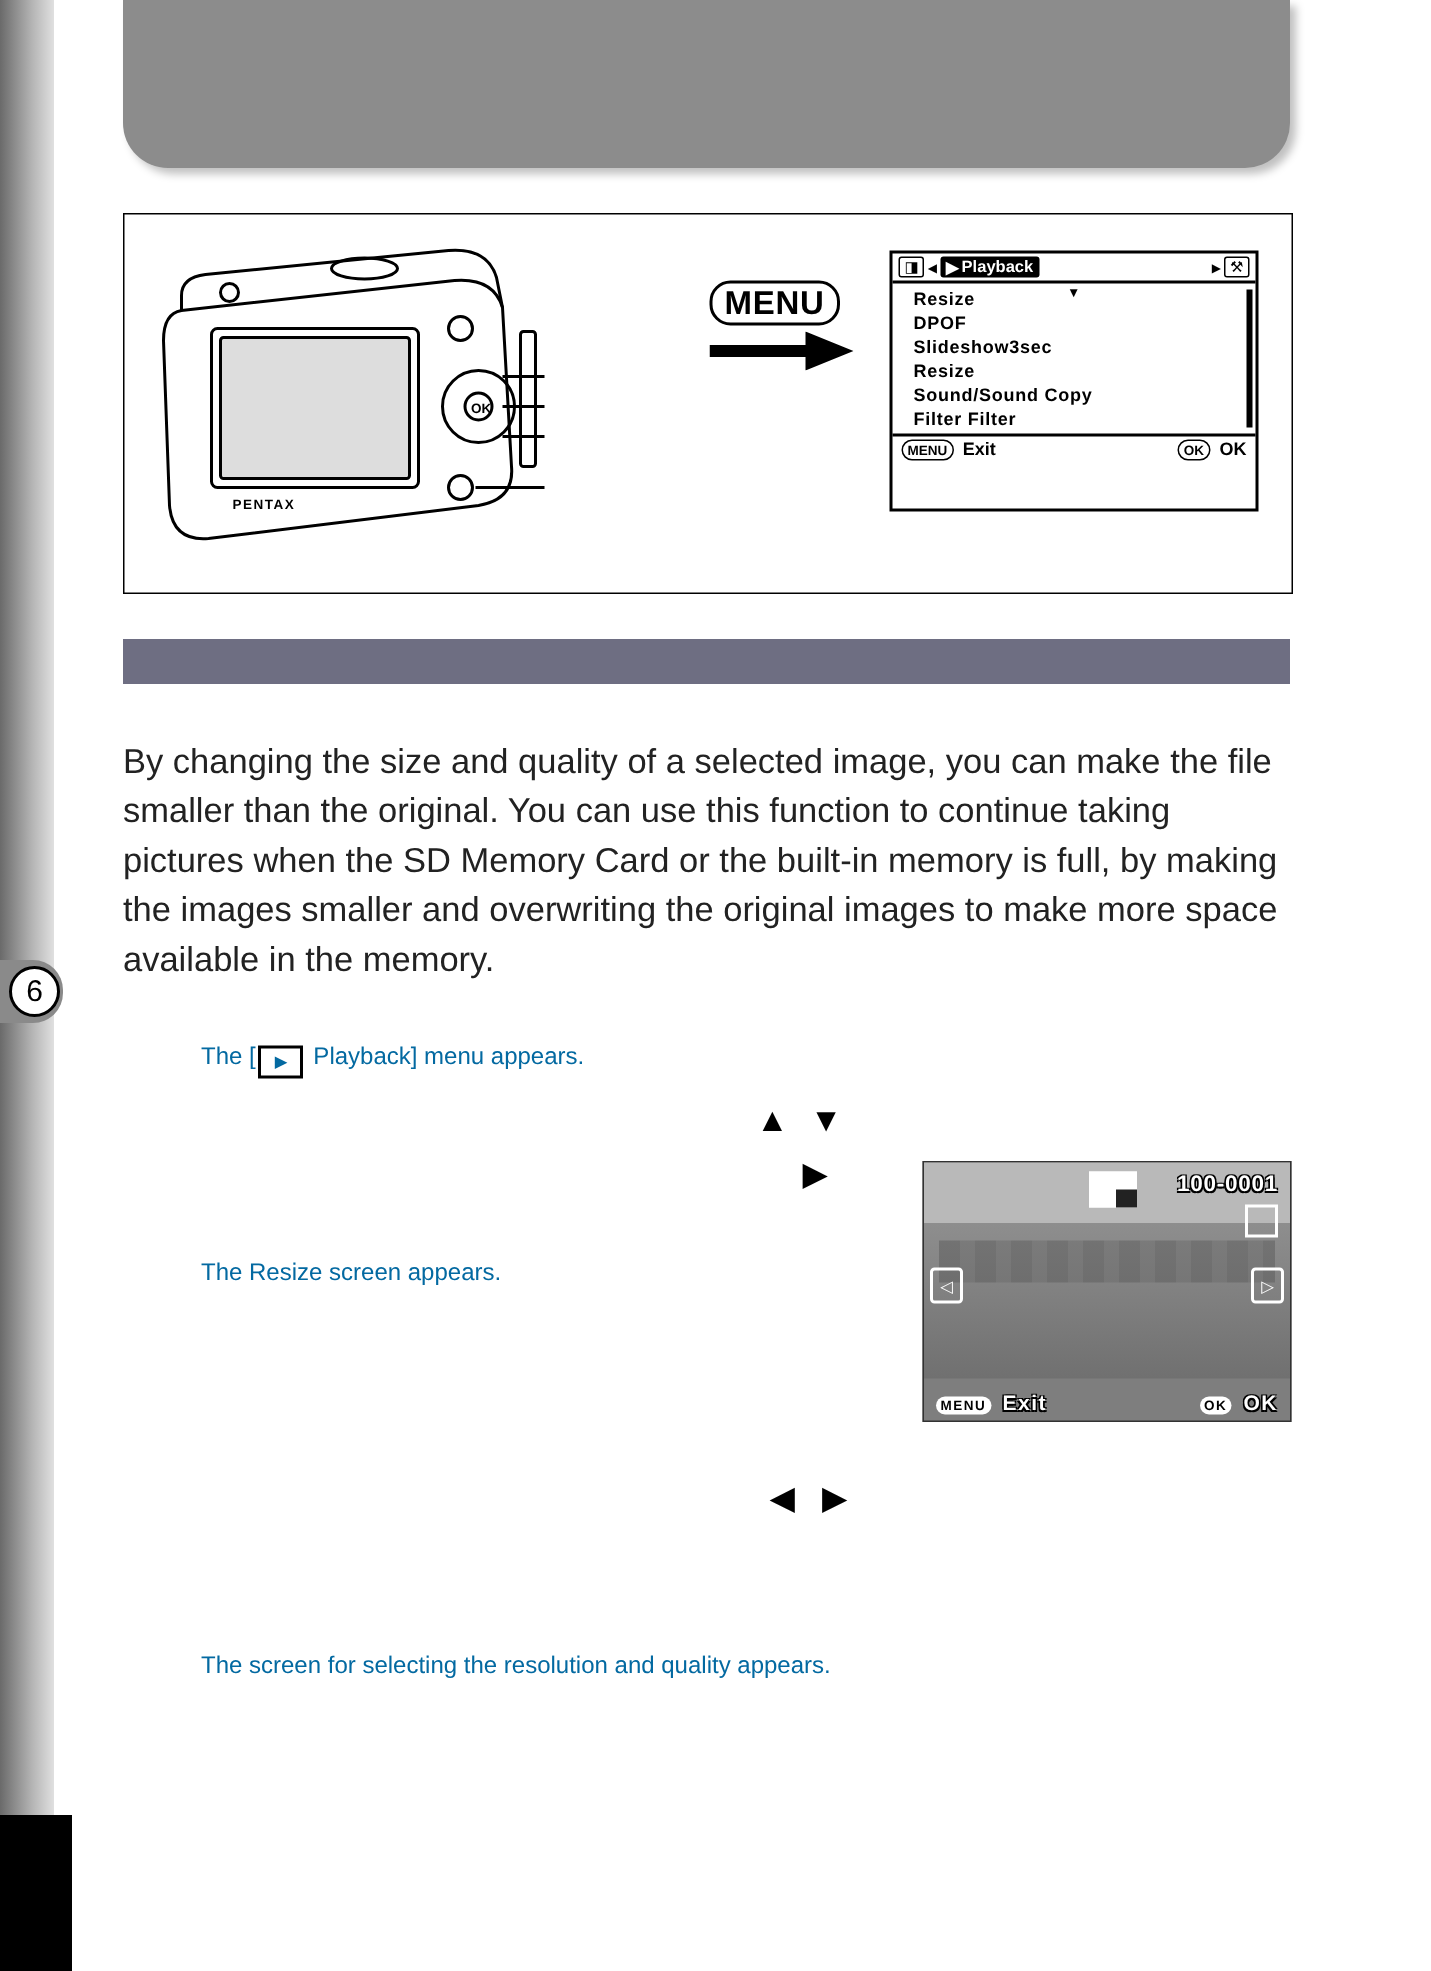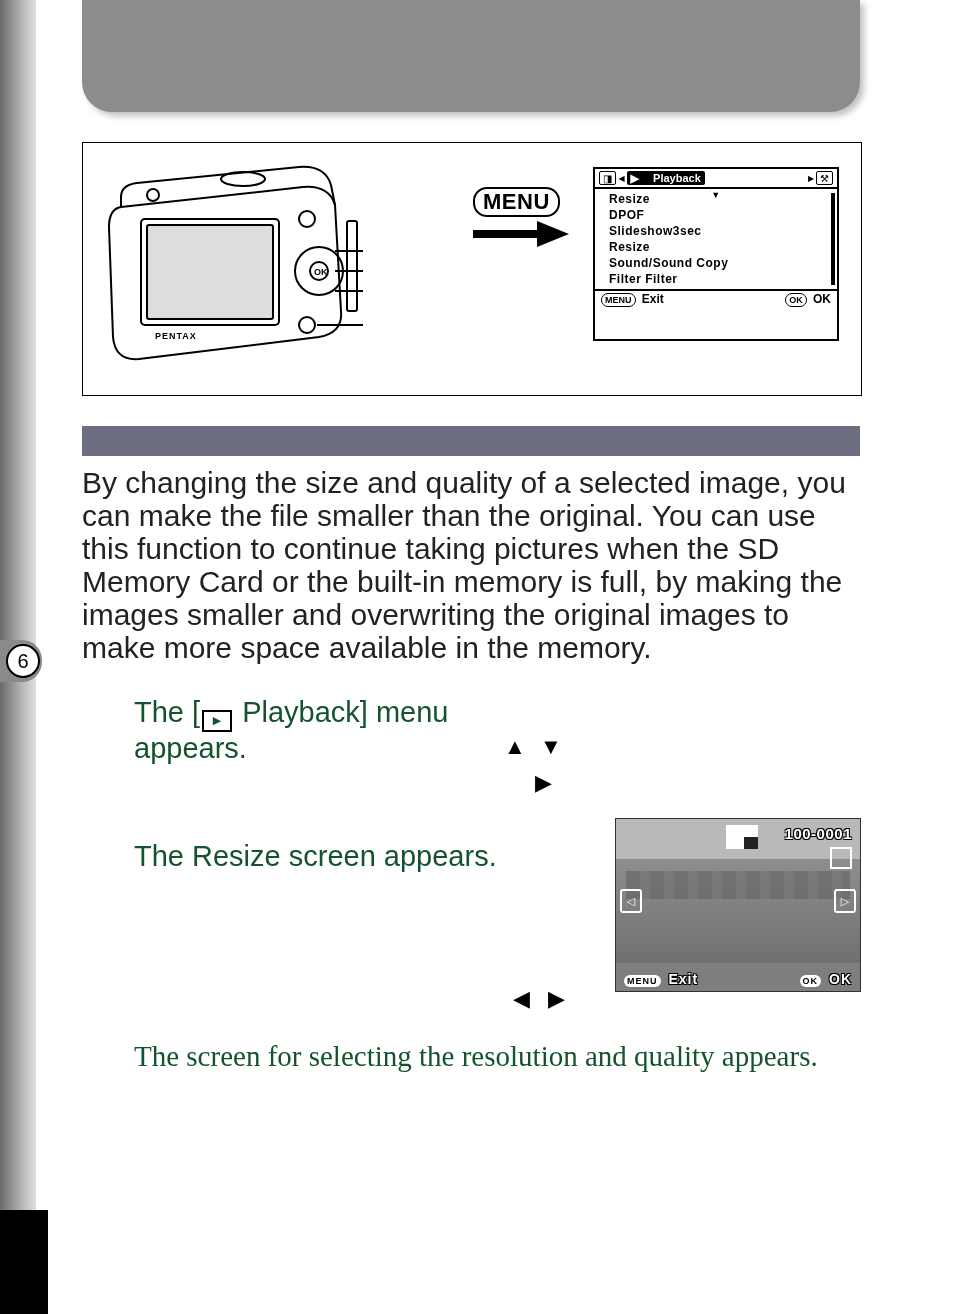--- a/index.html
+++ b/index.html
@@ -90,21 +90,21 @@
   .tab-sel {
     display: inline-flex;
     align-items: center;
     background: #000; color: #fff;
     border-radius: 2px;
     padding: 0 4px;
     height: 14px;
     font-weight: bold;
     font-size: 11px;
   }
-  .tab-sel .pbk { margin-left: 14px; }
+  .tab-sel .pbk { margin-left: 2px; }
   .tabs .spacer { flex: 1; }
   .tri-sm { font-size: 8px; }
   .menu-body {
     padding: 2px 10px 2px 14px;
     font-weight: bold;
     letter-spacing: .5px;
     line-height: 16px;
     position: relative;
   }
   .menu-body .down-caret {
@@ -140,23 +140,23 @@
     margin-right: 3px;
   }
   .sub-section-bar {
     position: absolute;
     left: 82px; top: 426px;
     width: 778px; height: 30px;
     background: #6e6e82;
   }
   .body-text {
     position: absolute;
-    left: 82px; top: 466px;
+    left: 82px; top: 491px;
     width: 778px;
-    font-size: 30px;
+    font-size: 23px;
     line-height: 33px;
     color: #222;
   }
   .tab-marker {
     position: absolute;
     left: 0; top: 640px;
     width: 42px; height: 42px;
     background: #8a8a8a;
     border-top-right-radius: 20px;
     border-bottom-right-radius: 20px;
@@ -170,43 +170,43 @@
     border: 2px solid #000;
     border-radius: 50%;
     background: #fff;
     display: flex;
     align-items: center; justify-content: center;
     font-size: 20px;
     font-weight: 400;
   }
   .step-expl {
     position: absolute;
-    font-size: 29px;
-    color: #14532d;
+    font-size: 16px;
+    color: #0369a1;
   }
   .s1 { left: 134px; top: 696px; width: 430px; }
   .arr-ud {
     position: absolute;
     left: 504px; top: 734px;
     font-size: 22px;
     letter-spacing: 4px;
   }
   .arr-r {
     position: absolute;
     left: 535px; top: 770px;
     font-size: 22px;
   }
   .s3 { left: 134px; top: 804px; width: 430px; margin-top: 36px; }
   .arr-lr {
     position: absolute;
     left: 513px; top: 986px;
     font-size: 22px;
     letter-spacing: 6px;
   }
-  .s5e { left: 134px; top: 1040px; width: 700px; font-family: Liberation Serif, serif; }
+  .s5e { left: 134px; top: 1102px; width: 700px; }
 
   .pbk-box-inline {
     display: inline-flex;
     align-items: center;
     justify-content: center;
     width: 26px; height: 18px;
     border: 2px solid #000;
     vertical-align: -2px;
     margin: 0 2px;
   }
@@ -215,21 +215,20 @@
     font-size: 11px;
   }
 
   .resize-screen {
     position: absolute;
     left: 615px; top: 774px;
     width: 244px; height: 172px;
     background: #7e7e7e;
     color: #fff;
     border: 1px solid #323232;
-    margin-top: 44px;
   }
   .resize-screen .photo {
     position: absolute;
     left: 0; right: 0; top: 0; bottom: 28px;
     background: linear-gradient(#b9b9b9 0%, #b9b9b9 28%, #8e8e8e 28%, #707070 100%);
   }
   .resize-screen .buildings {
     position: absolute;
     left: 10px; right: 10px; top: 52px; height: 28px;
     background: repeating-linear-gradient(90deg, #5a5a5a 0 14px, #6a6a6a 14px 24px);

